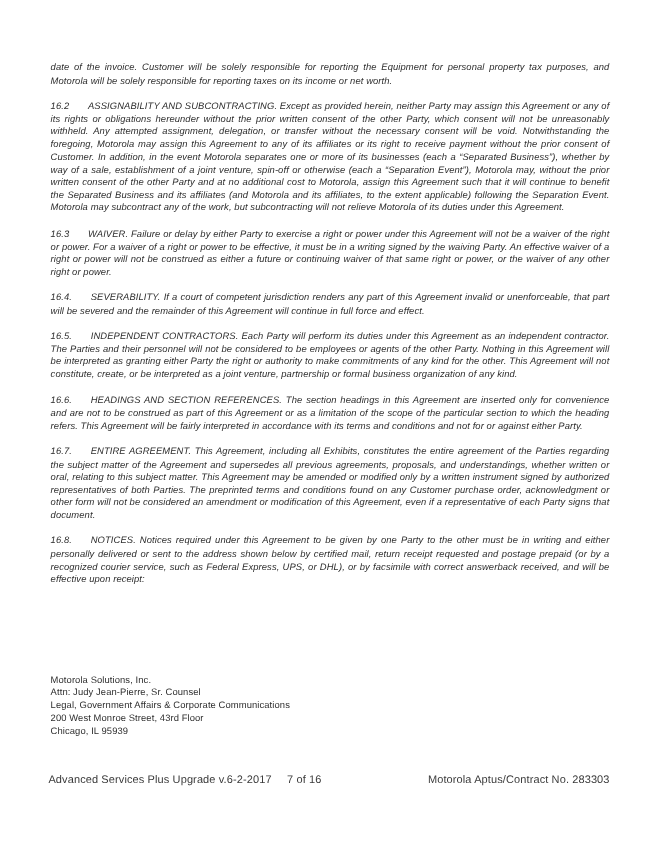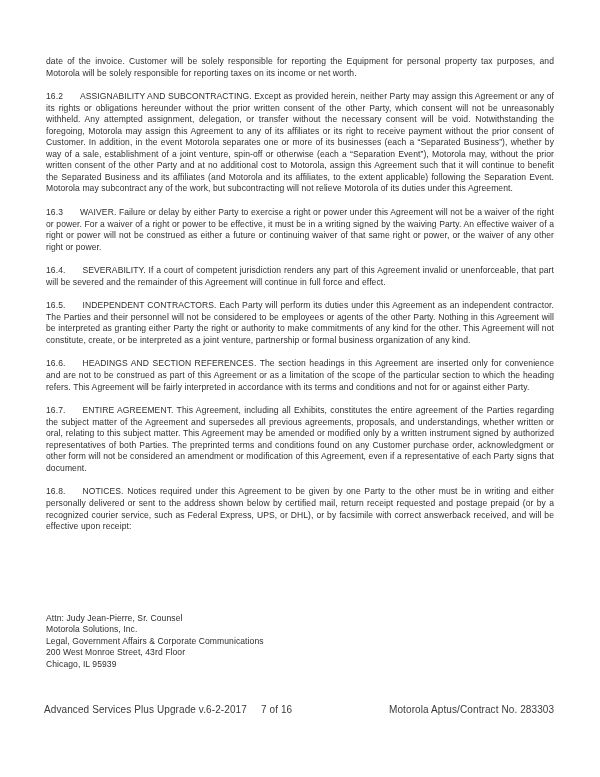--- a/index.html
+++ b/index.html
@@ -32,20 +32,21 @@
   }
 
   p.para {
     margin: 0 0 12px 0;
     font-size: 8.55px;
     line-height: 11.55px;
     text-align: justify;
     text-justify: inter-word;
     color: #2e2e2e;
     letter-spacing: 0.01em;
+    font-style: italic;
     -webkit-font-smoothing: antialiased;
   }
 
   p.para.tight {
     margin-bottom: 11px;
   }
 
   .sec-num {
     white-space: pre;
     margin-top: 12px;
@@ -141,22 +142,22 @@
     <p class="para"><span class="sec-num">16.6.</span><span class="gap-num"></span><span class="sec-title">HEADINGS AND SECTION REFERENCES.</span><span>  The section headings in this Agreement are inserted only for convenience and are not to be construed as part of this Agreement or as a limitation of the scope of the particular section to which the heading refers.  This Agreement will be fairly interpreted in accordance with its terms and conditions and not for or against either Party.</span></p>
 
     <p class="para"><span class="sec-num">16.7.</span><span class="gap-num"></span><span class="sec-title">ENTIRE AGREEMENT.</span><span>  This Agreement, including all Exhibits, constitutes the entire agreement of the Parties regarding the subject matter of the Agreement and supersedes all previous agreements, proposals, and understandings, whether written or oral, relating to this subject matter.  This Agreement may be amended or modified only by a written instrument signed by authorized representatives of both Parties.  The preprinted terms and conditions found on any Customer purchase order, acknowledgment or other form will not be considered an amendment or modification of this Agreement, even if a representative of each Party signs that document.</span></p>
 
     <p class="para tight"><span class="sec-num">16.8.</span><span class="gap-num"></span><span class="sec-title">NOTICES.</span><span>  Notices required under this Agreement to be given by one Party to the other must be in writing and either personally delivered or sent to the address shown below by certified mail, return receipt requested and postage prepaid (or by a recognized courier service, such as Federal Express, UPS, or DHL), or by facsimile with correct answerback received, and will be effective upon receipt:</span></p>
 
   </div>
 
   <div class="addr-block">
     <div class="addr-col left">
+      <div class="addr-line">Motorola Solutions, Inc.</div>
       <div class="addr-line">Attn: Judy Jean-Pierre, Sr. Counsel</div>
-      <div class="addr-line">Motorola Solutions, Inc.</div>
       <div class="addr-line">Legal, Government Affairs &amp; Corporate Communications</div>
       <div class="addr-line">200 West Monroe Street, 43rd Floor</div>
       <div class="addr-line">Chicago, IL 95939</div>
     </div>
   </div>
 
   <div class="footer">
     <div class="footer-inner">
       <span class="footer-left">Advanced Services Plus Upgrade  v.6-2-2017</span>
       <span class="footer-center">7 of 16</span>

